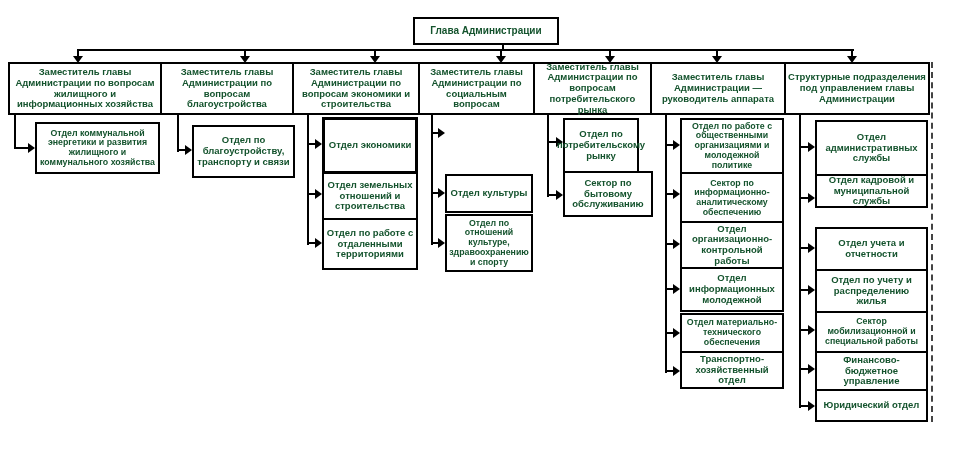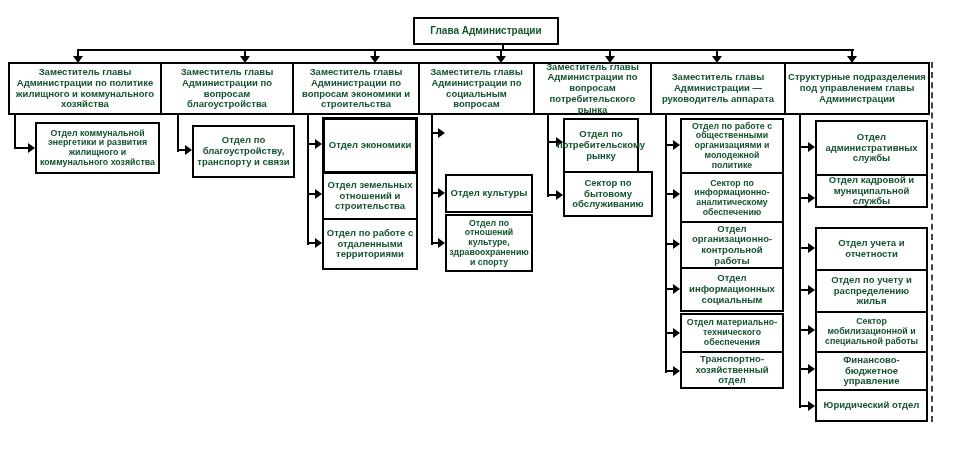--- a/index.html
+++ b/index.html
@@ -32,21 +32,21 @@
   <div class="vline" style="left:502px;top:45px;height:6px"></div>
   <div class="hline" style="left:77px;top:49px;width:777px"></div>
   <div class="varrow" style="left:77px;top:50px;height:6px"></div>
   <div class="varrow" style="left:244px;top:50px;height:6px"></div>
   <div class="varrow" style="left:374px;top:50px;height:6px"></div>
   <div class="varrow" style="left:500px;top:50px;height:6px"></div>
   <div class="varrow" style="left:609px;top:50px;height:6px"></div>
   <div class="varrow" style="left:716px;top:50px;height:6px"></div>
   <div class="varrow" style="left:851px;top:50px;height:6px"></div>
 
-  <div class="box" style="left:8px;top:62px;width:154px;height:53px">Заместитель главы Администрации по политике жилищного и коммунального хозяйства</div>
+  <div class="box" style="left:8px;top:62px;width:154px;height:53px">Заместитель главы Администрации по вопросам жилищного и информационных хозяйства</div>
   <div class="box" style="left:160px;top:62px;width:134px;height:53px">Заместитель главы Администрации по вопросам благоустройства</div>
   <div class="box" style="left:292px;top:62px;width:128px;height:53px">Заместитель главы Администрации по вопросам экономики и строительства</div>
   <div class="box" style="left:418px;top:62px;width:117px;height:53px">Заместитель главы Администрации по социальным вопросам</div>
   <div class="box" style="left:533px;top:62px;width:119px;height:53px">Заместитель главы Администрации по вопросам потребительского рынка</div>
   <div class="box" style="left:650px;top:62px;width:136px;height:53px">Заместитель главы Администрации — руководитель аппарата</div>
   <div class="box" style="left:784px;top:62px;width:146px;height:53px">Структурные подразделения под управлением главы Администрации</div>
 
   <div class="vline" style="left:14px;top:113px;height:36px"></div>
   <div class="harrow" style="left:14px;top:147px;width:14px"></div>
   <div class="box small" style="left:35px;top:122px;width:125px;height:52px">Отдел коммунальной энергетики и развития жилищного и коммунального хозяйства</div>
@@ -79,21 +79,21 @@
   <div class="vline" style="left:665px;top:113px;height:260px"></div>
   <div class="harrow" style="left:665px;top:144px;width:8px"></div>
   <div class="harrow" style="left:665px;top:193px;width:8px"></div>
   <div class="harrow" style="left:665px;top:243px;width:8px"></div>
   <div class="harrow" style="left:665px;top:288px;width:8px"></div>
   <div class="harrow" style="left:665px;top:332px;width:8px"></div>
   <div class="harrow" style="left:665px;top:370px;width:8px"></div>
   <div class="box small" style="left:680px;top:118px;width:104px;height:56px">Отдел по работе с общественными организациями и молодежной политике</div>
   <div class="box small" style="left:680px;top:172px;width:104px;height:52px">Сектор по информационно-аналитическому обеспечению</div>
   <div class="box" style="left:680px;top:221px;width:104px;height:48px">Отдел организационно-контрольной работы</div>
-  <div class="box" style="left:680px;top:267px;width:104px;height:45px">Отдел информационных социальным</div>
+  <div class="box" style="left:680px;top:267px;width:104px;height:45px">Отдел информационных молодежной</div>
   <div class="box small" style="left:680px;top:313px;width:104px;height:40px">Отдел материально-технического обеспечения</div>
   <div class="box" style="left:680px;top:351px;width:104px;height:38px">Транспортно-хозяйственный отдел</div>
 
   <div class="vline" style="left:799px;top:113px;height:295px"></div>
   <div class="harrow" style="left:799px;top:146px;width:9px"></div>
   <div class="harrow" style="left:799px;top:197px;width:9px"></div>
   <div class="harrow" style="left:799px;top:247px;width:9px"></div>
   <div class="harrow" style="left:799px;top:289px;width:9px"></div>
   <div class="harrow" style="left:799px;top:329px;width:9px"></div>
   <div class="harrow" style="left:799px;top:368px;width:9px"></div>

